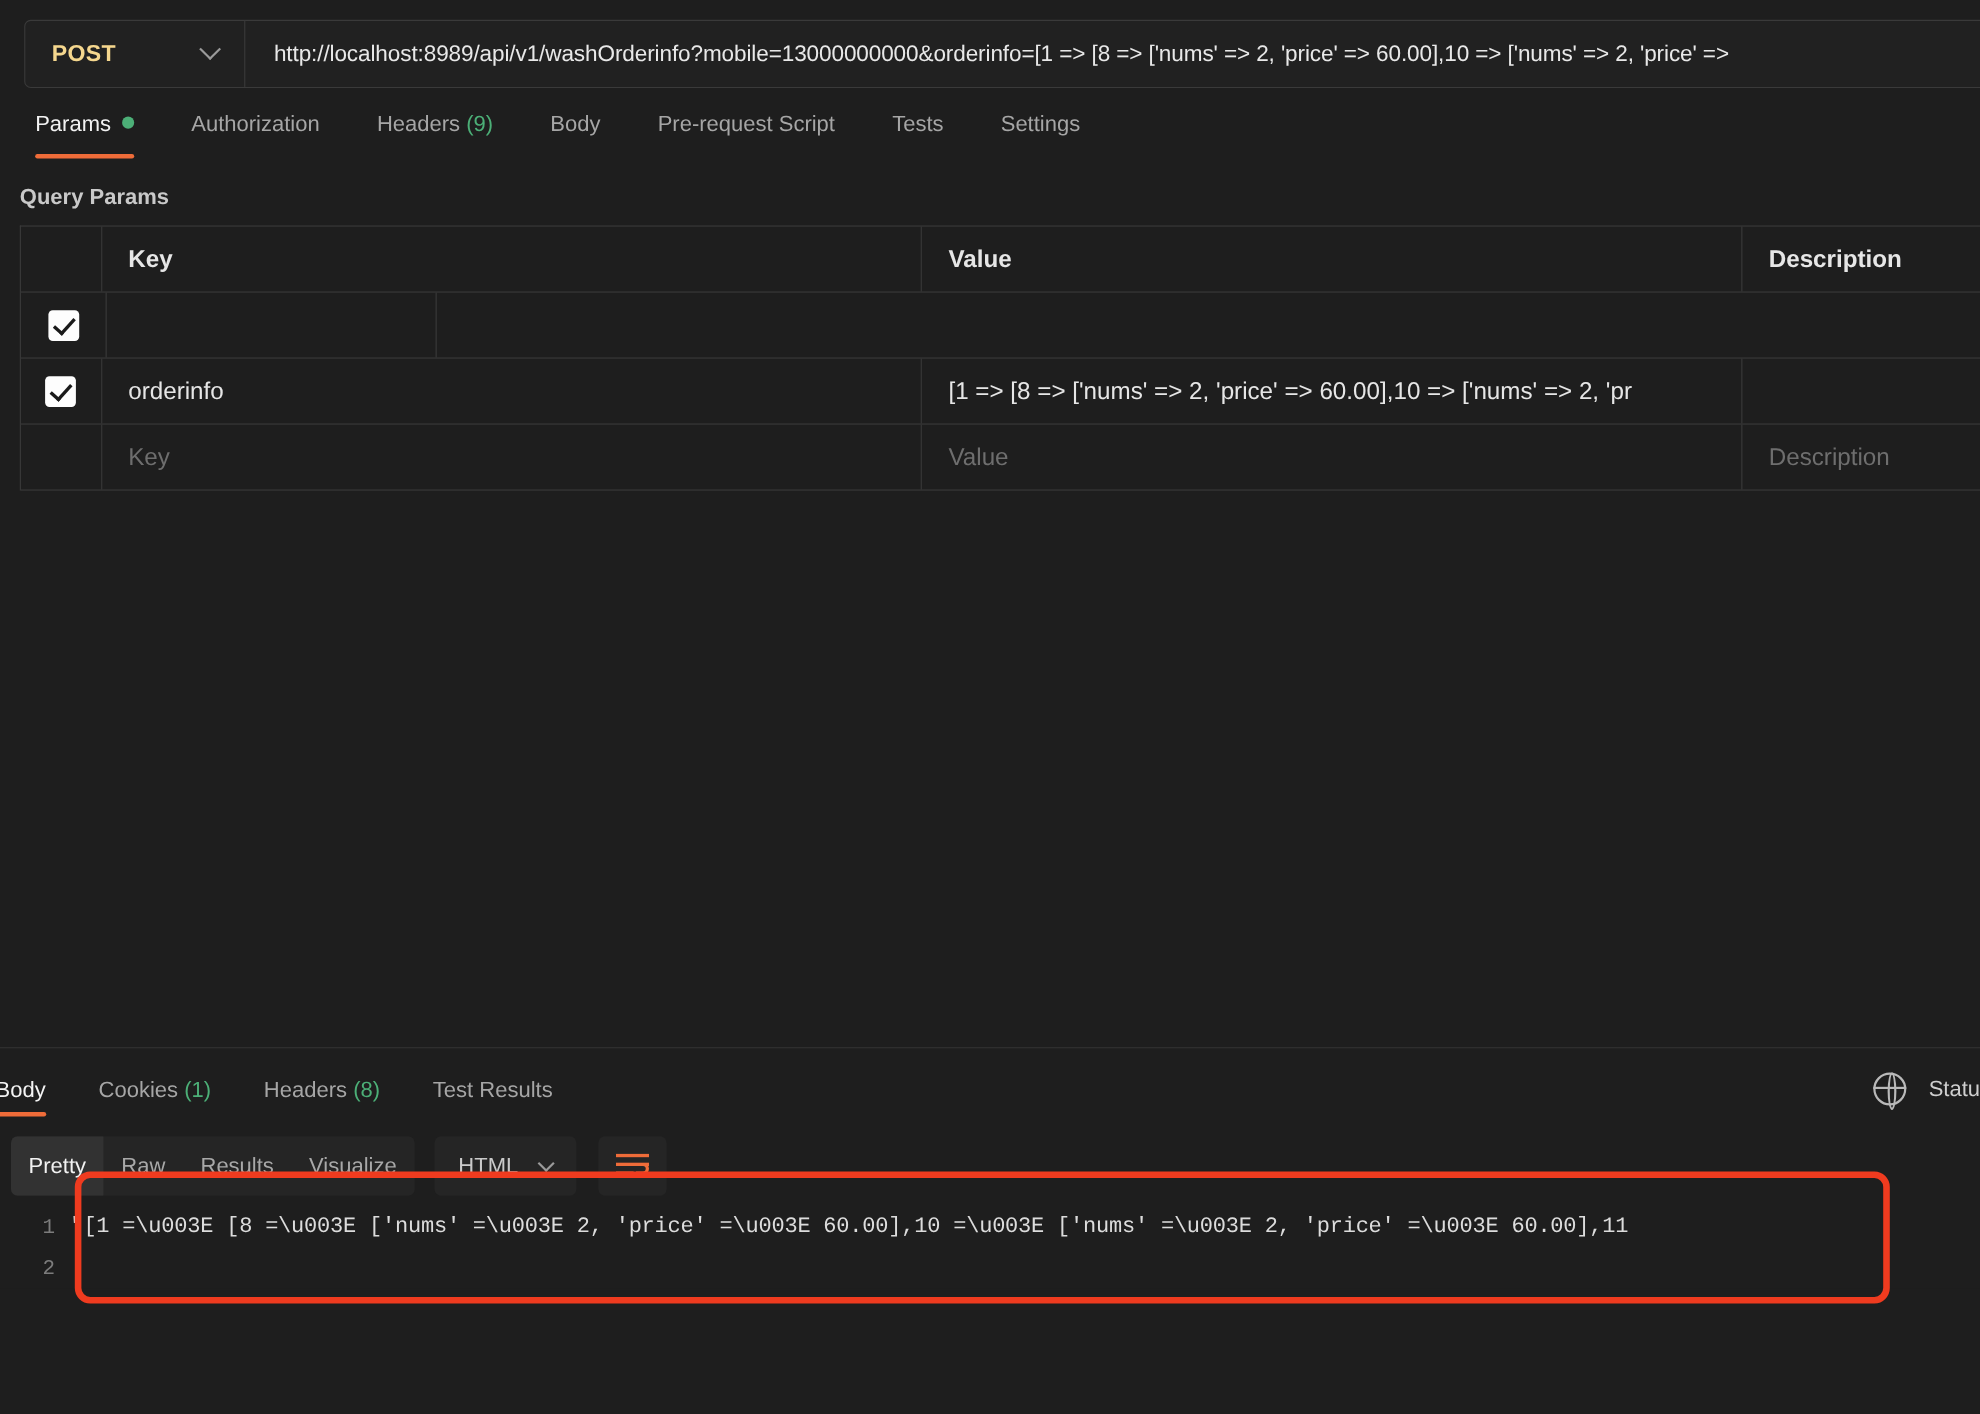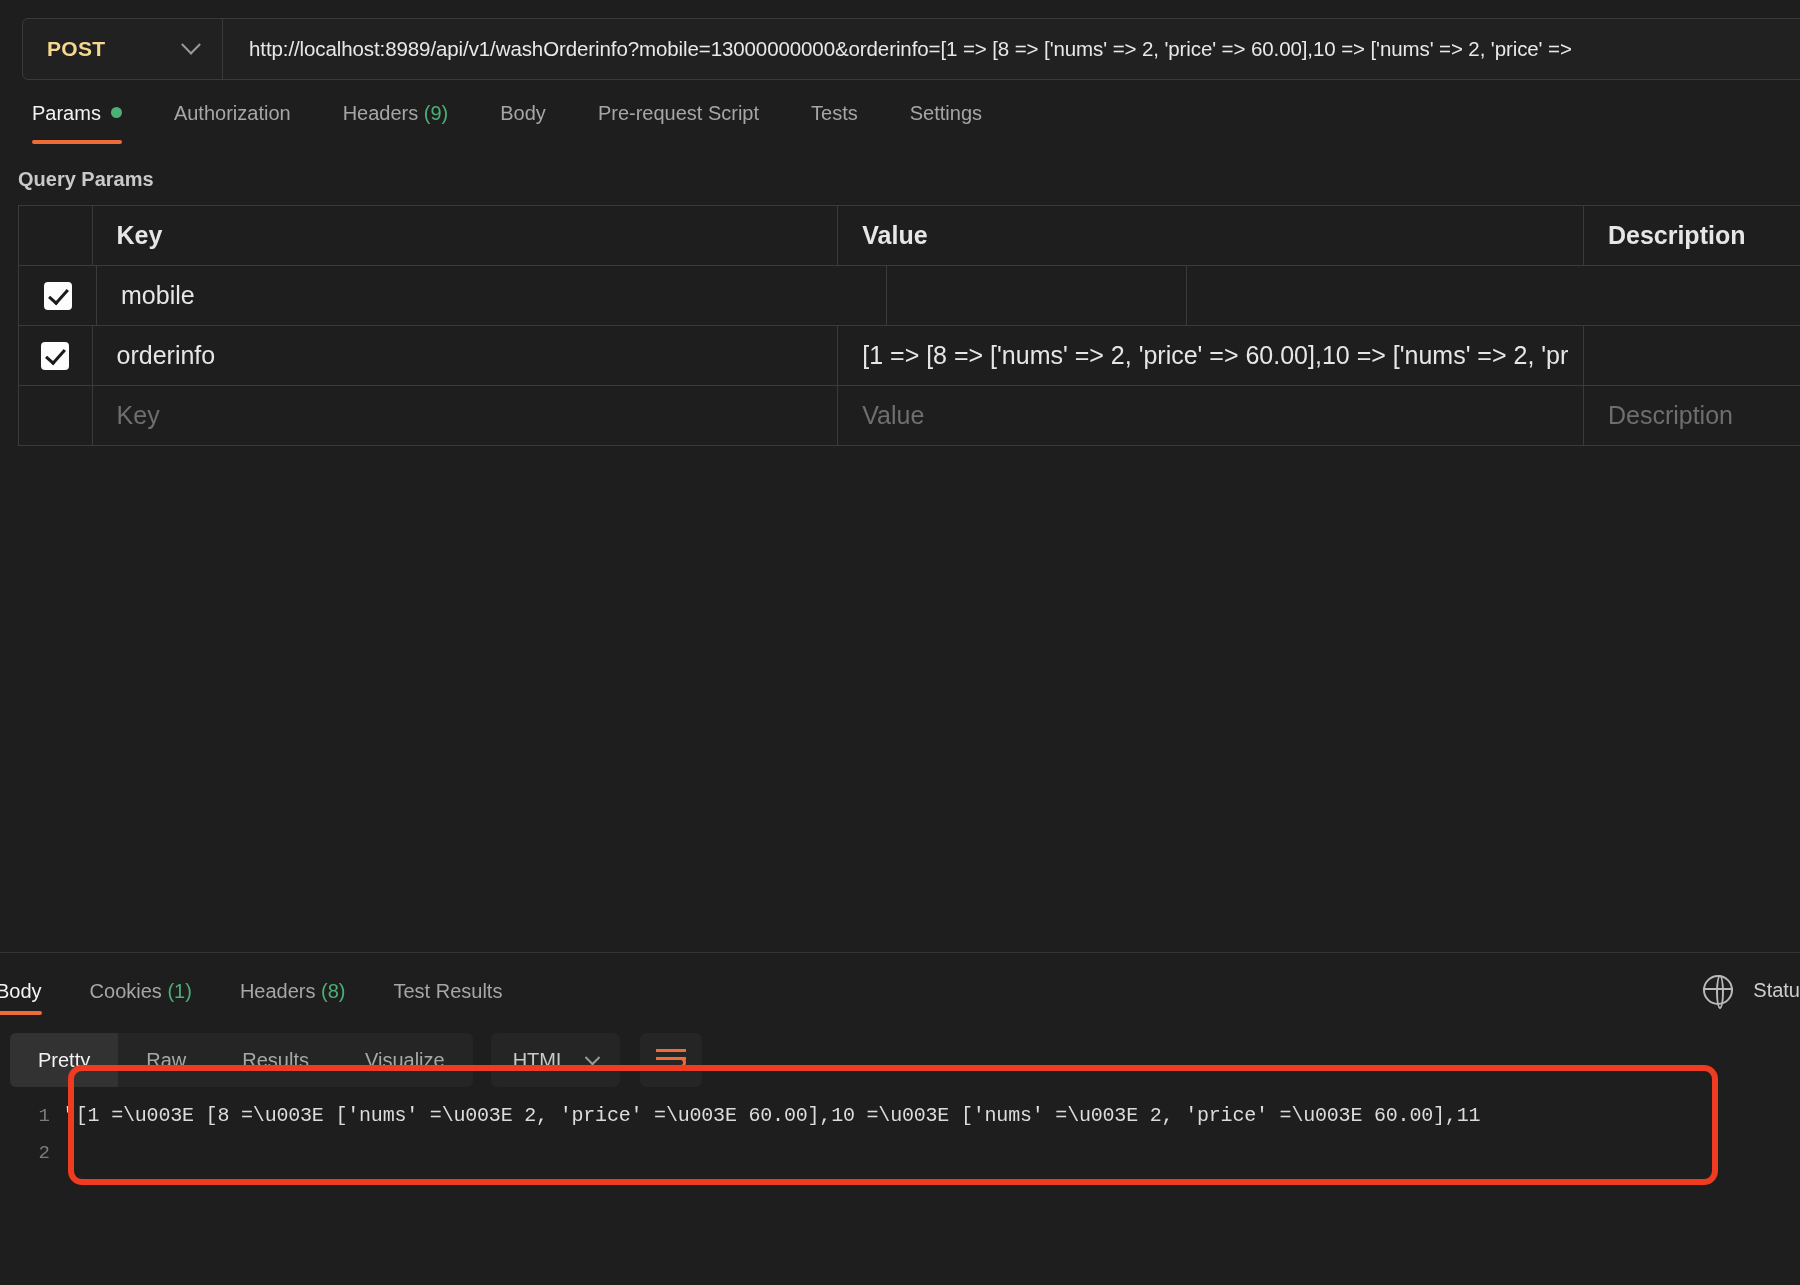--- a/index.html
+++ b/index.html
@@ -111,21 +111,21 @@
     align-items: center;
     padding: 0 0 0 24px;
     overflow: hidden;
     white-space: nowrap;
   }
   .c-check { width: 78px; justify-content: center; padding-left: 0; }
   .c-key   { width: 790px; }
   .c-val   { width: 790px; }
   .c-desc  { width: 300px; }
   .hdr .pcell { color: #d7d7d7; font-size: 19.5px; font-weight: 600; }
-  .prow .pcell { color: #e6e6e6; font-size: 25px; }
+  .prow .pcell { color: #e6e6e6; font-size: 22px; }
   .prow.ghost .pcell { color: #6e6e6e; }
   .cbx {
     width: 28px; height: 28px;
     background: #fdfdfd;
     border-radius: 4px;
     position: relative;
   }
   .cbx::after {
     content: "";
     position: absolute;
@@ -206,21 +206,21 @@
   .seg {
     display: flex;
     background: #252525;
     border-radius: 6px;
     overflow: hidden;
     height: 54px;
     align-items: stretch;
   }
   .seg-item {
     display: flex; align-items: center;
-    padding: 0 28px;
+    padding: 0 16px;
     color: #a8a8a8;
     font-size: 20px;
     cursor: pointer;
     white-space: nowrap;
   }
   .seg-item.active { background: #323232; color: #f2f2f2; }
   .langbox {
     display: flex; align-items: center; gap: 20px;
     background: #252525;
     border-radius: 6px;
@@ -337,21 +337,20 @@
     <div class="pcell c-check"></div>
     <div class="pcell c-key">Key</div>
     <div class="pcell c-val">Value</div>
     <div class="pcell c-desc">Description</div>
   </div>
 
   <div class="prow">
     <div class="pcell c-check">
       <span class="cbx"></span>
     </div>
-    <div class="pcell c-key">mobile</div>
     <div class="pcell c-desc"></div>
   </div>
 
   <div class="prow">
     <div class="pcell c-check">
       <span class="cbx"></span>
     </div>
     <div class="pcell c-key">orderinfo</div>
     <div class="pcell c-val">[1 =&gt; [8 =&gt; ['nums' =&gt; 2, 'price' =&gt; 60.00],10 =&gt; ['nums' =&gt; 2, 'pr</div>
     <div class="pcell c-desc"></div>

